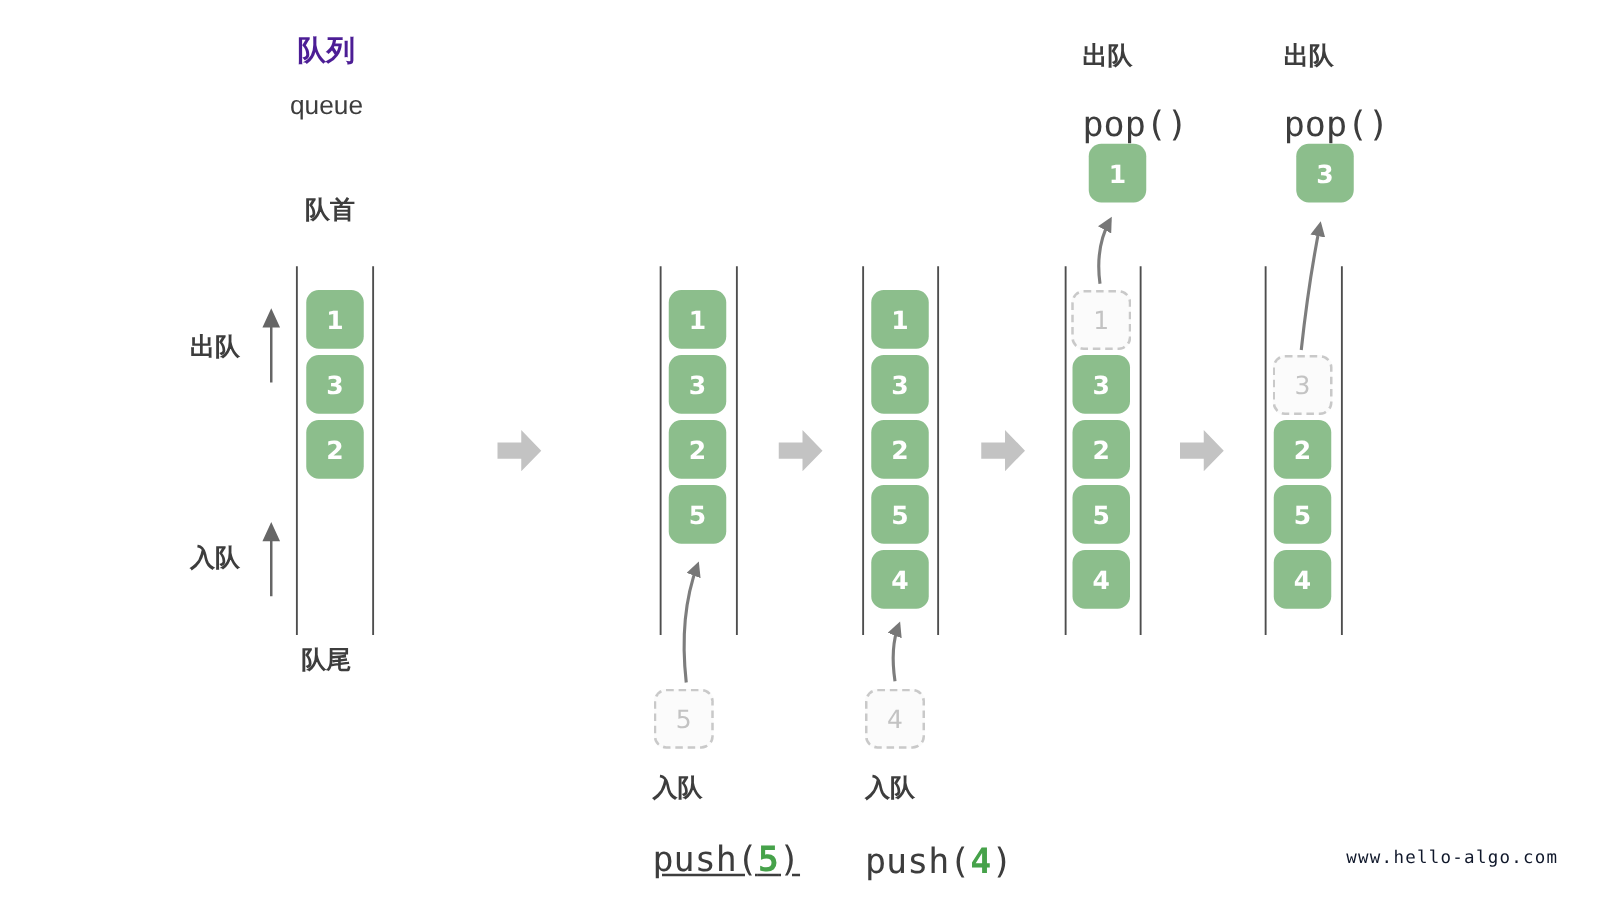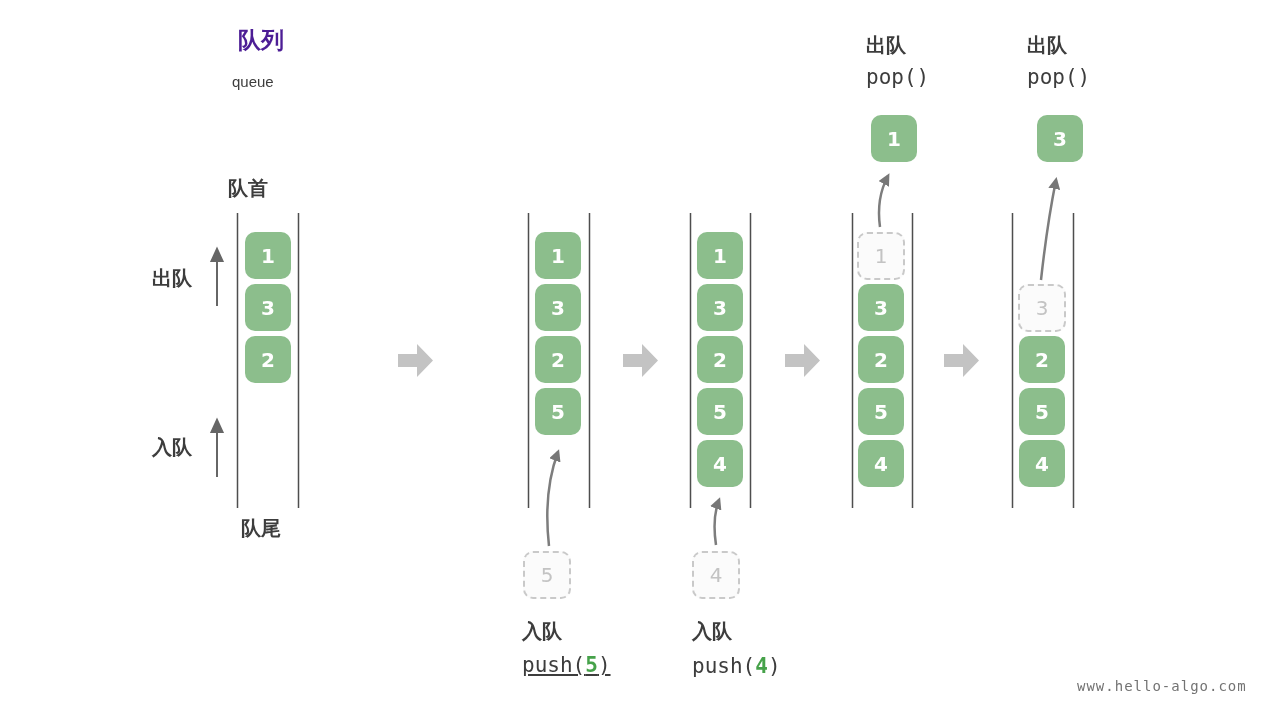--- a/index.html
+++ b/index.html
@@ -2,38 +2,38 @@
 <html><head>
 <meta charset="utf-8">
 <style>
   html,body{margin:0;padding:0;background:#ffffff;}
   .canvas{
     position:relative;width:1280px;height:720px;background:#ffffff;overflow:hidden;
     font-family:"Liberation Sans","DejaVu Sans",sans-serif;color:#3d3d3d;
   }
   .abs{position:absolute;line-height:1;}
   .title-zh{font-size:23px;font-weight:700;color:#4c1d95;}
-  .title-en{font-size:15px;color:#3d3d3d;}
+  .title-en{font-size:21px;color:#3d3d3d;}
   .zh-label{font-size:20px;font-weight:700;color:#3d3d3d;font-family:Liberation Serif, serif;}
   .zh-label.medium{font-weight:600;}
-  .code{font-family:"DejaVu Sans Mono","Liberation Mono",monospace;font-size:21px;color:#3d3d3d;}
+  .code{font-family:"DejaVu Sans Mono","Liberation Mono",monospace;font-size:28px;color:#3d3d3d;margin-top:19px;}
   .code .arg{color:#46a24a;font-weight:700;}
   .qbox{
     position:absolute;width:46px;height:47px;border-radius:10px;background:#8cbe8c;
     color:#ffffff;font-size:20px;font-weight:600;
     display:flex;align-items:center;justify-content:center;
     font-family:"DejaVu Sans","Liberation Sans",sans-serif;
   }
   .qbox.ghost{
     background:#fbfbfb;border:2px dashed #c9c9c9;color:#c3c3c3;
     width:44px;height:44px;font-weight:400;
   }
   .watermark{
     font-family:"DejaVu Sans Mono","Liberation Mono",monospace;
-    font-size:14px;color:#737373;letter-spacing:1px;
+    font-size:14px;color:#0f172a;letter-spacing:1px;
   }
   svg.overlay{position:absolute;left:0;top:0;width:1280px;height:720px;pointer-events:none;}
 </style>
 </head>
 <body>
 
 <div class="canvas">
 
   <svg class="overlay">
     <defs>
@@ -73,21 +73,21 @@
       <path d="M549,546 Q543,492 558,452" marker-end="url(#ah)"></path>
       <path d="M716,545 Q712,518 719,500" marker-end="url(#ah)"></path>
       <path d="M880,227 Q876,198 888,176" marker-end="url(#ah)"></path>
       <path d="M1041,280 Q1047,225 1056,180" marker-end="url(#ah)"></path>
     </g>
   </svg>
 
   <div class="abs title-zh" style="left:238px;top:29px;">队列</div>
   <div class="abs title-en" style="left:232px;top:74px;">queue</div>
 
-  <div class="abs zh-label" style="left:228px;top:158px;margin-top:20px;">队首</div>
+  <div class="abs zh-label" style="left:244px;top:158px;">队首</div>
   <div class="abs zh-label" style="left:241px;top:518px;">队尾</div>
   <div class="abs zh-label" style="left:152px;top:268px;">出队</div>
   <div class="abs zh-label" style="left:152px;top:437px;">入队</div>
 
   <div>
     <div class="qbox" style="left:245px;top:232px;">1</div>
     <div class="qbox" style="left:245px;top:284px;">3</div>
     <div class="qbox" style="left:245px;top:336px;">2</div>
   </div>
 

